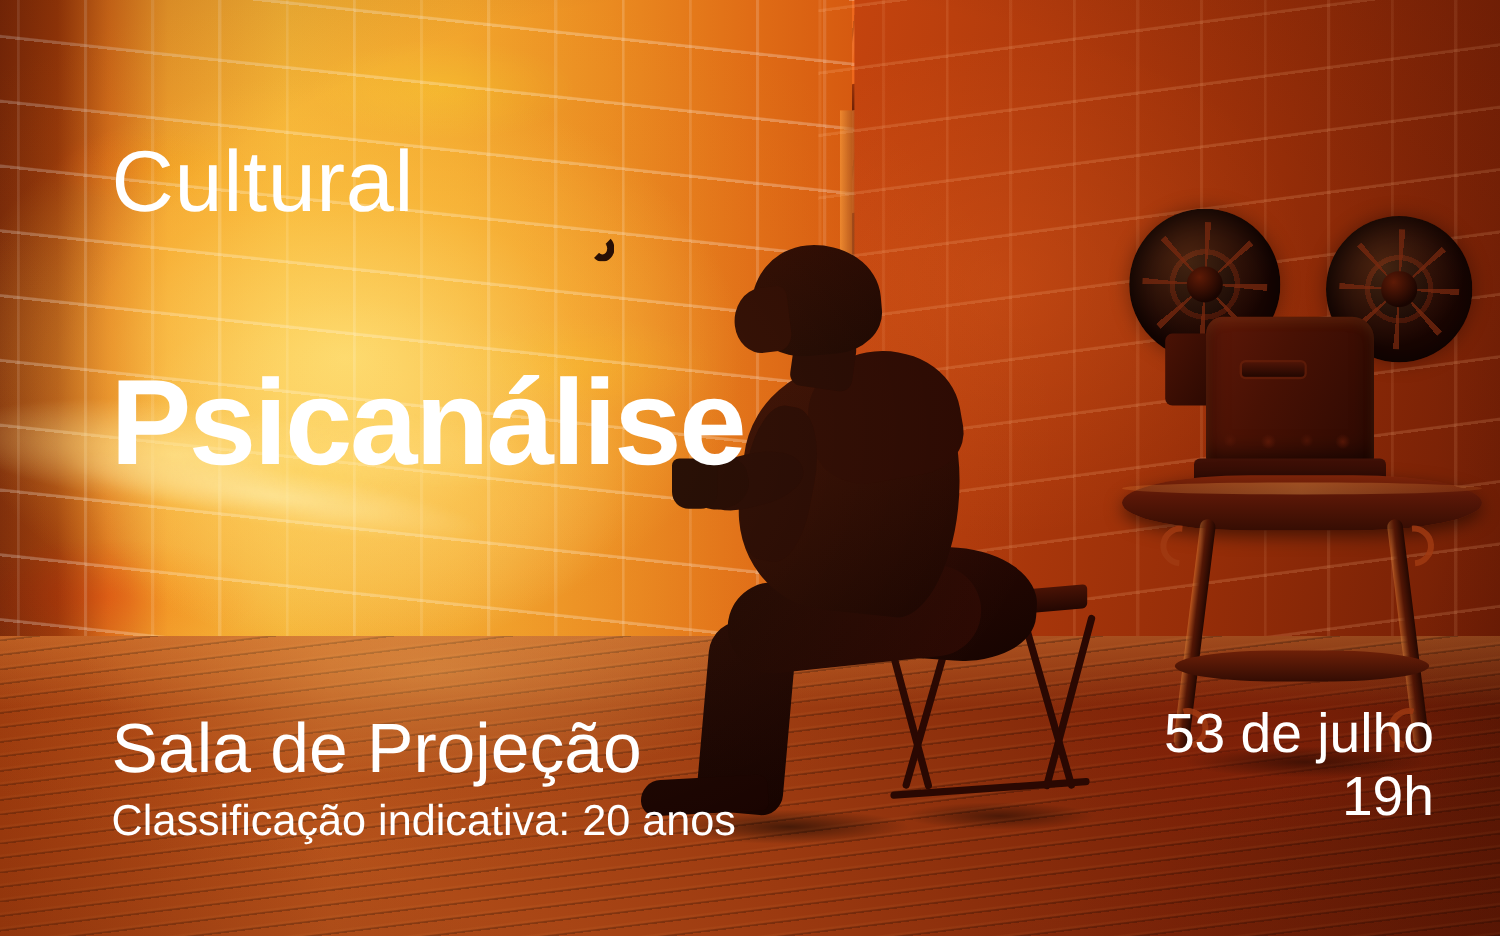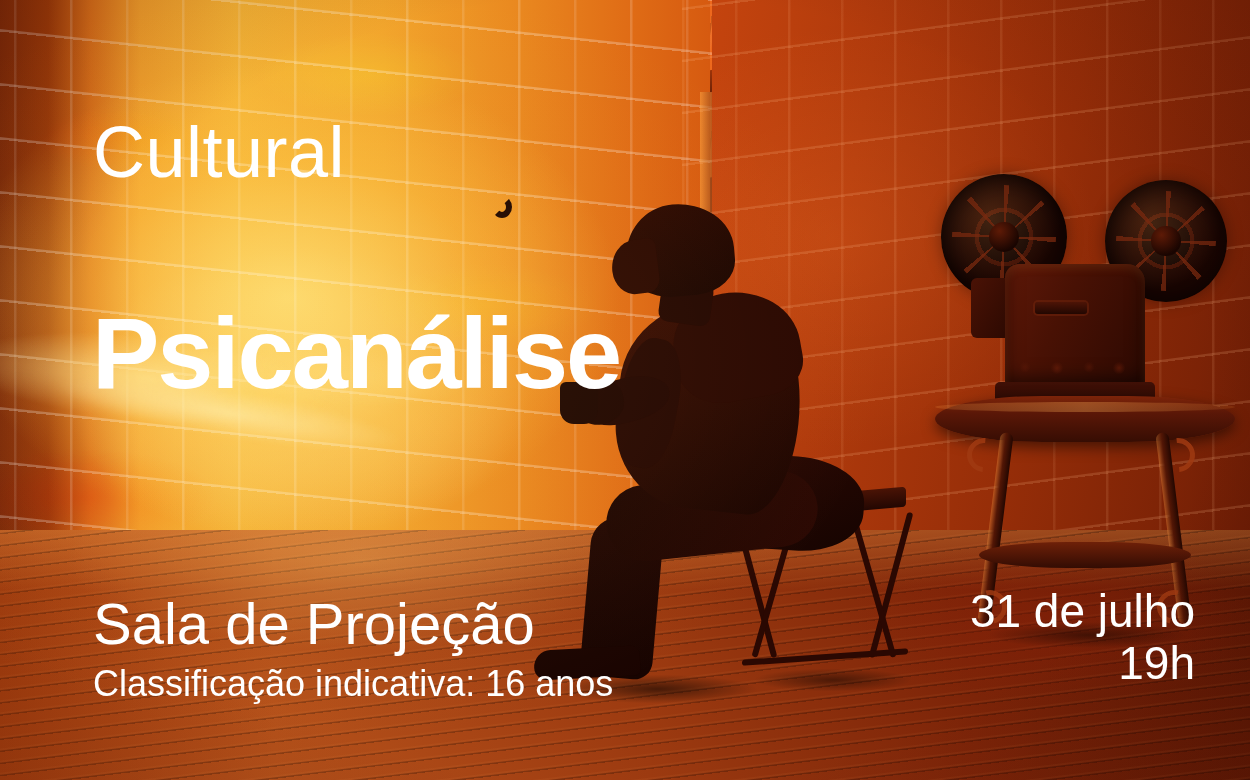--- a/index.html
+++ b/index.html
@@ -503,21 +503,21 @@
     <div class="vignette"></div>
   </div>
 
   <div class="txt kicker">Cultural</div>
 
   <div class="txt title">
     <div>Psicanálise</div>
   </div>
 
   <div class="txt venue">Sala de Projeção</div>
-  <div class="txt rating">Classificação indicativa: 16 anos</div>
+  <div class="txt rating">Classificação indicativa: 20 anos</div>
 
   <div class="txt when">
-    <div>31 de julho</div>
+    <div>53 de julho</div>
     <div>19h</div>
   </div>
 
 
 </div>
 
 </body></html>

